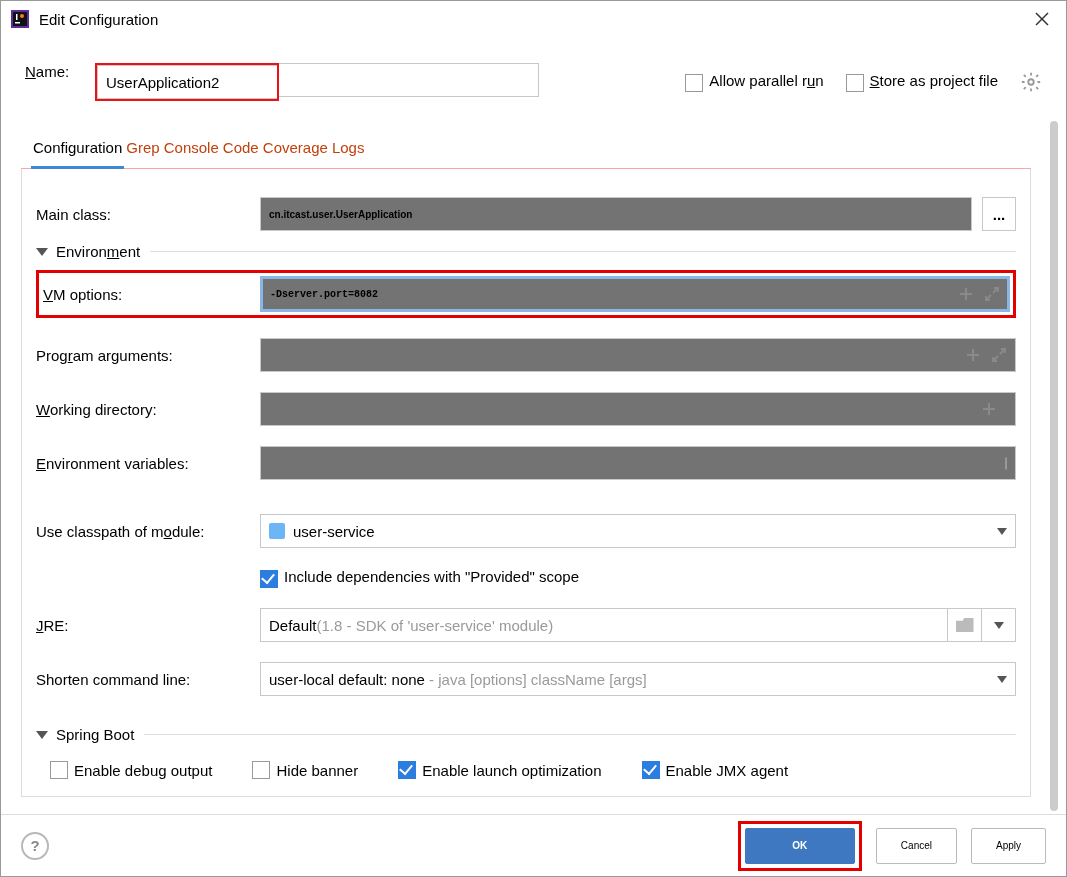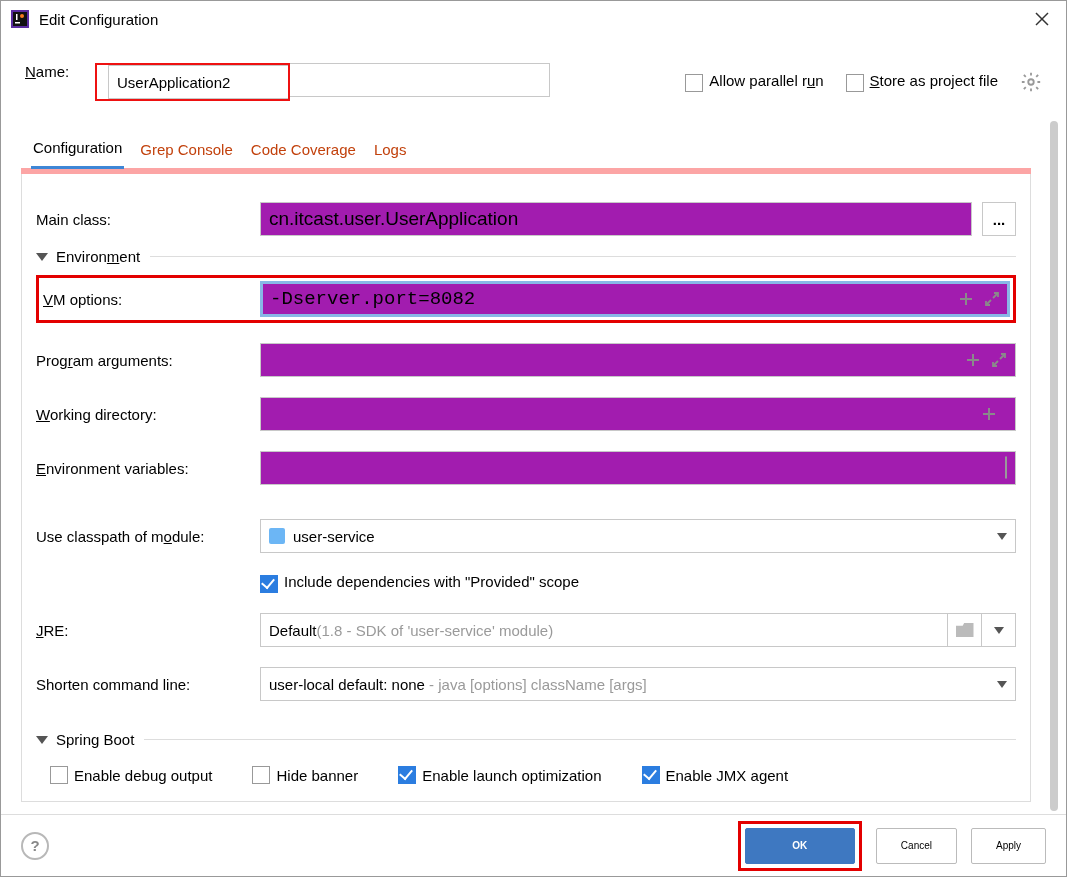--- a/index.html
+++ b/index.html
@@ -5,37 +5,37 @@
   * { box-sizing: border-box; }
   html, body { margin:0; padding:0; font-family: "Segoe UI", Arial, sans-serif; font-size:15px; color:#000; background:#fff; }
   .window { width:1067px; height:877px; border:1px solid #999; position:relative; background:#fff; }
   .titlebar { height:36px; display:flex; align-items:center; padding:0 10px; }
   .titlebar .app-icon { width:18px; height:18px; margin-right:10px; }
   .titlebar .title { font-size:15px; }
   .titlebar .close { margin-left:auto; width:28px; height:28px; display:flex; align-items:center; justify-content:center; cursor:pointer; font-size:18px; }
   .top-row { display:flex; padding:26px 24px 0 24px; }
   .top-row .name-label { width:70px; }
   .top-row .name-input-wrap { border:2px solid #e11; padding:0; }
-  .top-row input[type=text].name-input { width:180px; height:34px; border:1px solid #c8c8c8; border-right:none; padding:0 8px; font-size:15px; outline:none;margin-left:11px; }
+  .top-row input[type=text].name-input { width:180px; height:34px; border:1px solid #c8c8c8; border-right:none; padding:0 8px; font-size:15px; outline:none; }
   .top-row .name-input-ext { width:260px; height:34px; border:1px solid #c8c8c8; border-left:none; }
   .top-row .right-checks { margin-left:auto; display:flex; align-items:center; gap:22px; }
   .chk { width:18px; height:18px; border:1px solid #999; background:#fff; display:inline-block; vertical-align:middle; margin-right:6px; cursor:pointer; }
   .chk.checked { background:#2b7de0; border-color:#2b7de0; position:relative; }
   .chk.checked::after { content:""; position:absolute; left:3px; top:0px; width:6px; height:10px; border:solid #fff; border-width:0 2.5px 2.5px 0; transform:rotate(40deg); }
   .gear { width:22px; height:22px; color:#888; }
   .content-area { margin:28px 0 0 20px; padding:0; width:1010px; position:relative; }
   .scroll-v { position:absolute; top:120px; right:8px; width:8px; height:690px; background:#fff; }
   .scroll-thumb { width:8px; height:690px; background:#ccc; border-radius:4px; }
-  .tabs { display:flex; gap:14px; border-bottom:6px solid #fca5a5; padding:0 10px;align-items:flex-end; }
+  .tabs { display:flex; border-bottom:1px solid #fca5a5; padding:0 10px; }
   .tab { padding:10px 2px 10px 2px; cursor:pointer; color:#c2410c; }
   .tab.active { color:#000; border-bottom:3px solid #3e86d6; margin-bottom:-1px; }
   .panel { border:1px solid #ddd; border-top:none; padding:18px 14px 6px 14px; height:628px; overflow:hidden; }
   .form-row { display:flex; align-items:center; margin-bottom:0; height:54px; }
   .form-row .lbl { width:224px; }
-  .field { flex:1; height:34px; border:1px solid #c8c8c8; background:#a21caf; display:flex; align-items:center; padding:0 8px; font-size:19px; position:relative; }
+  .field { flex:1; height:34px; border:1px solid #c8c8c8; background:#737373; display:flex; align-items:center; padding:0 8px; font-size:10px; position:relative;font-weight:bold; }
   .field .tools { margin-left:auto; display:flex; gap:10px; color:#8a8a8a; }
   .field .tools span { cursor:pointer; }
   .field-focus { border:2px solid #88b7e6; box-shadow:0 0 0 1px #88b7e6; padding:0 7px;justify-content:flex-end; }
   .red-box { border:3px solid #e30000; padding:4px; margin:2px 0 10px 0; display:flex; align-items:center; }
   .red-box .lbl { width:218px; }
   .section-hdr { display:flex; align-items:center; margin:2px 0 10px 0; font-size:15px; }
   .section-hdr .tri { width:0; height:0; border-left:6px solid transparent; border-right:6px solid transparent; border-top:8px solid #555; margin-right:8px; }
   .section-hdr .line { flex:1; height:1px; background:#ddd; margin-left:10px; }
   .dropdown { flex:1; height:34px; border:1px solid #c8c8c8; background:#fff; display:flex; align-items:center; padding:12px 8px; cursor:pointer; }
   .dropdown .caret { margin-left:auto; width:0; height:0; border-left:5px solid transparent; border-right:5px solid transparent; border-top:7px solid #555; }

